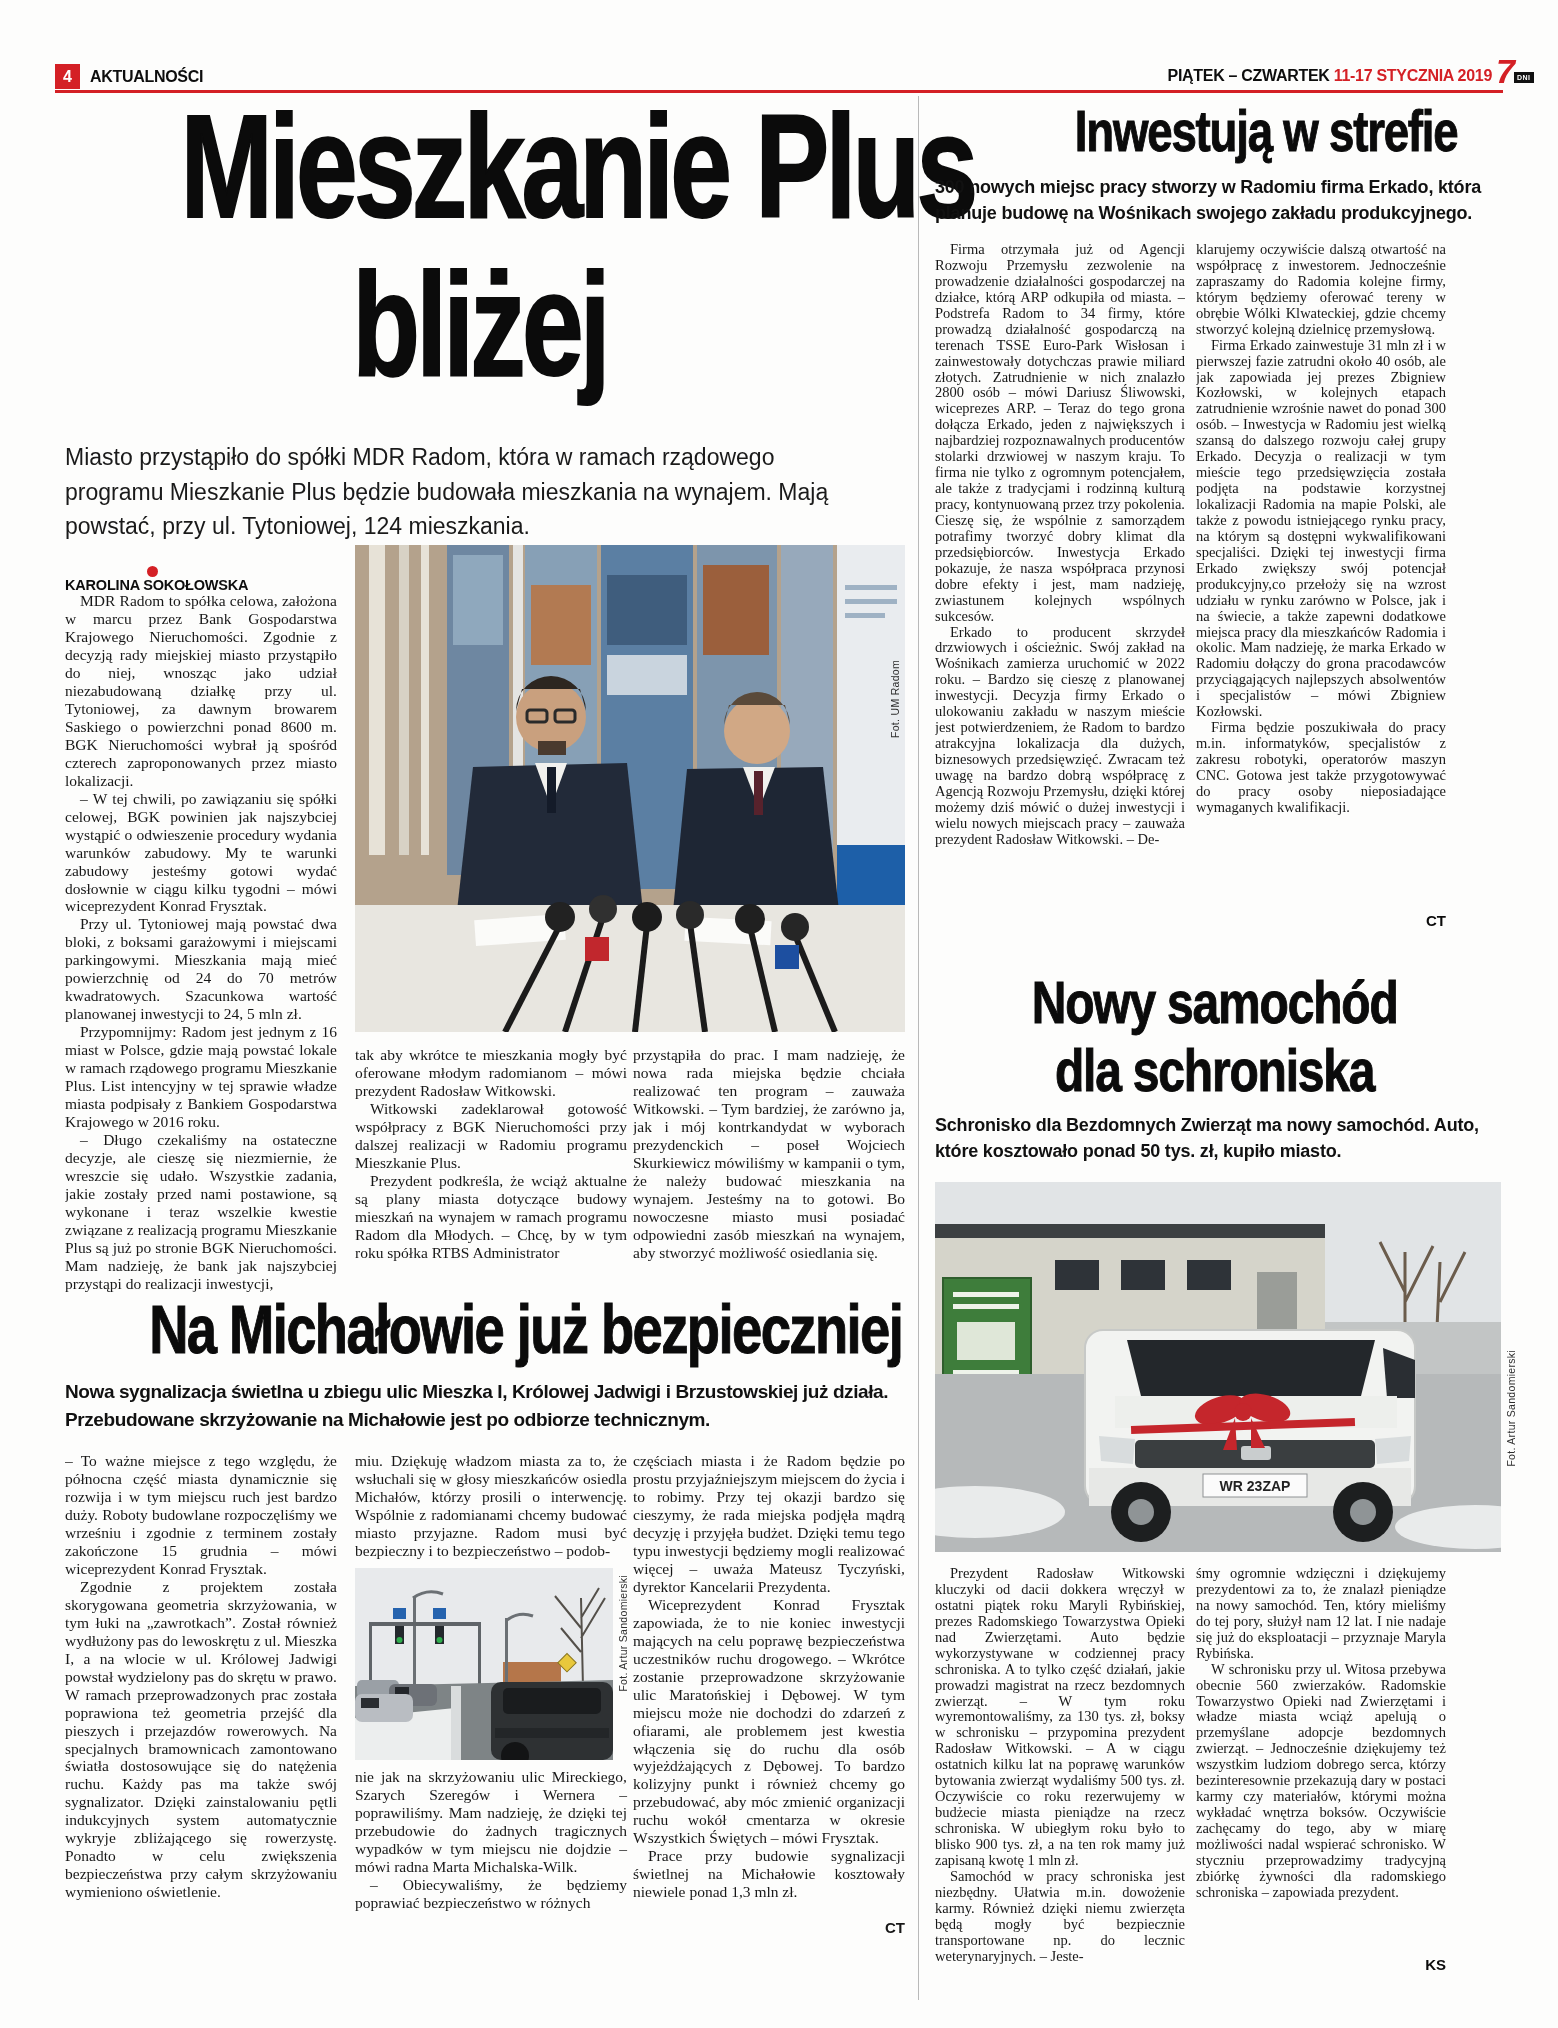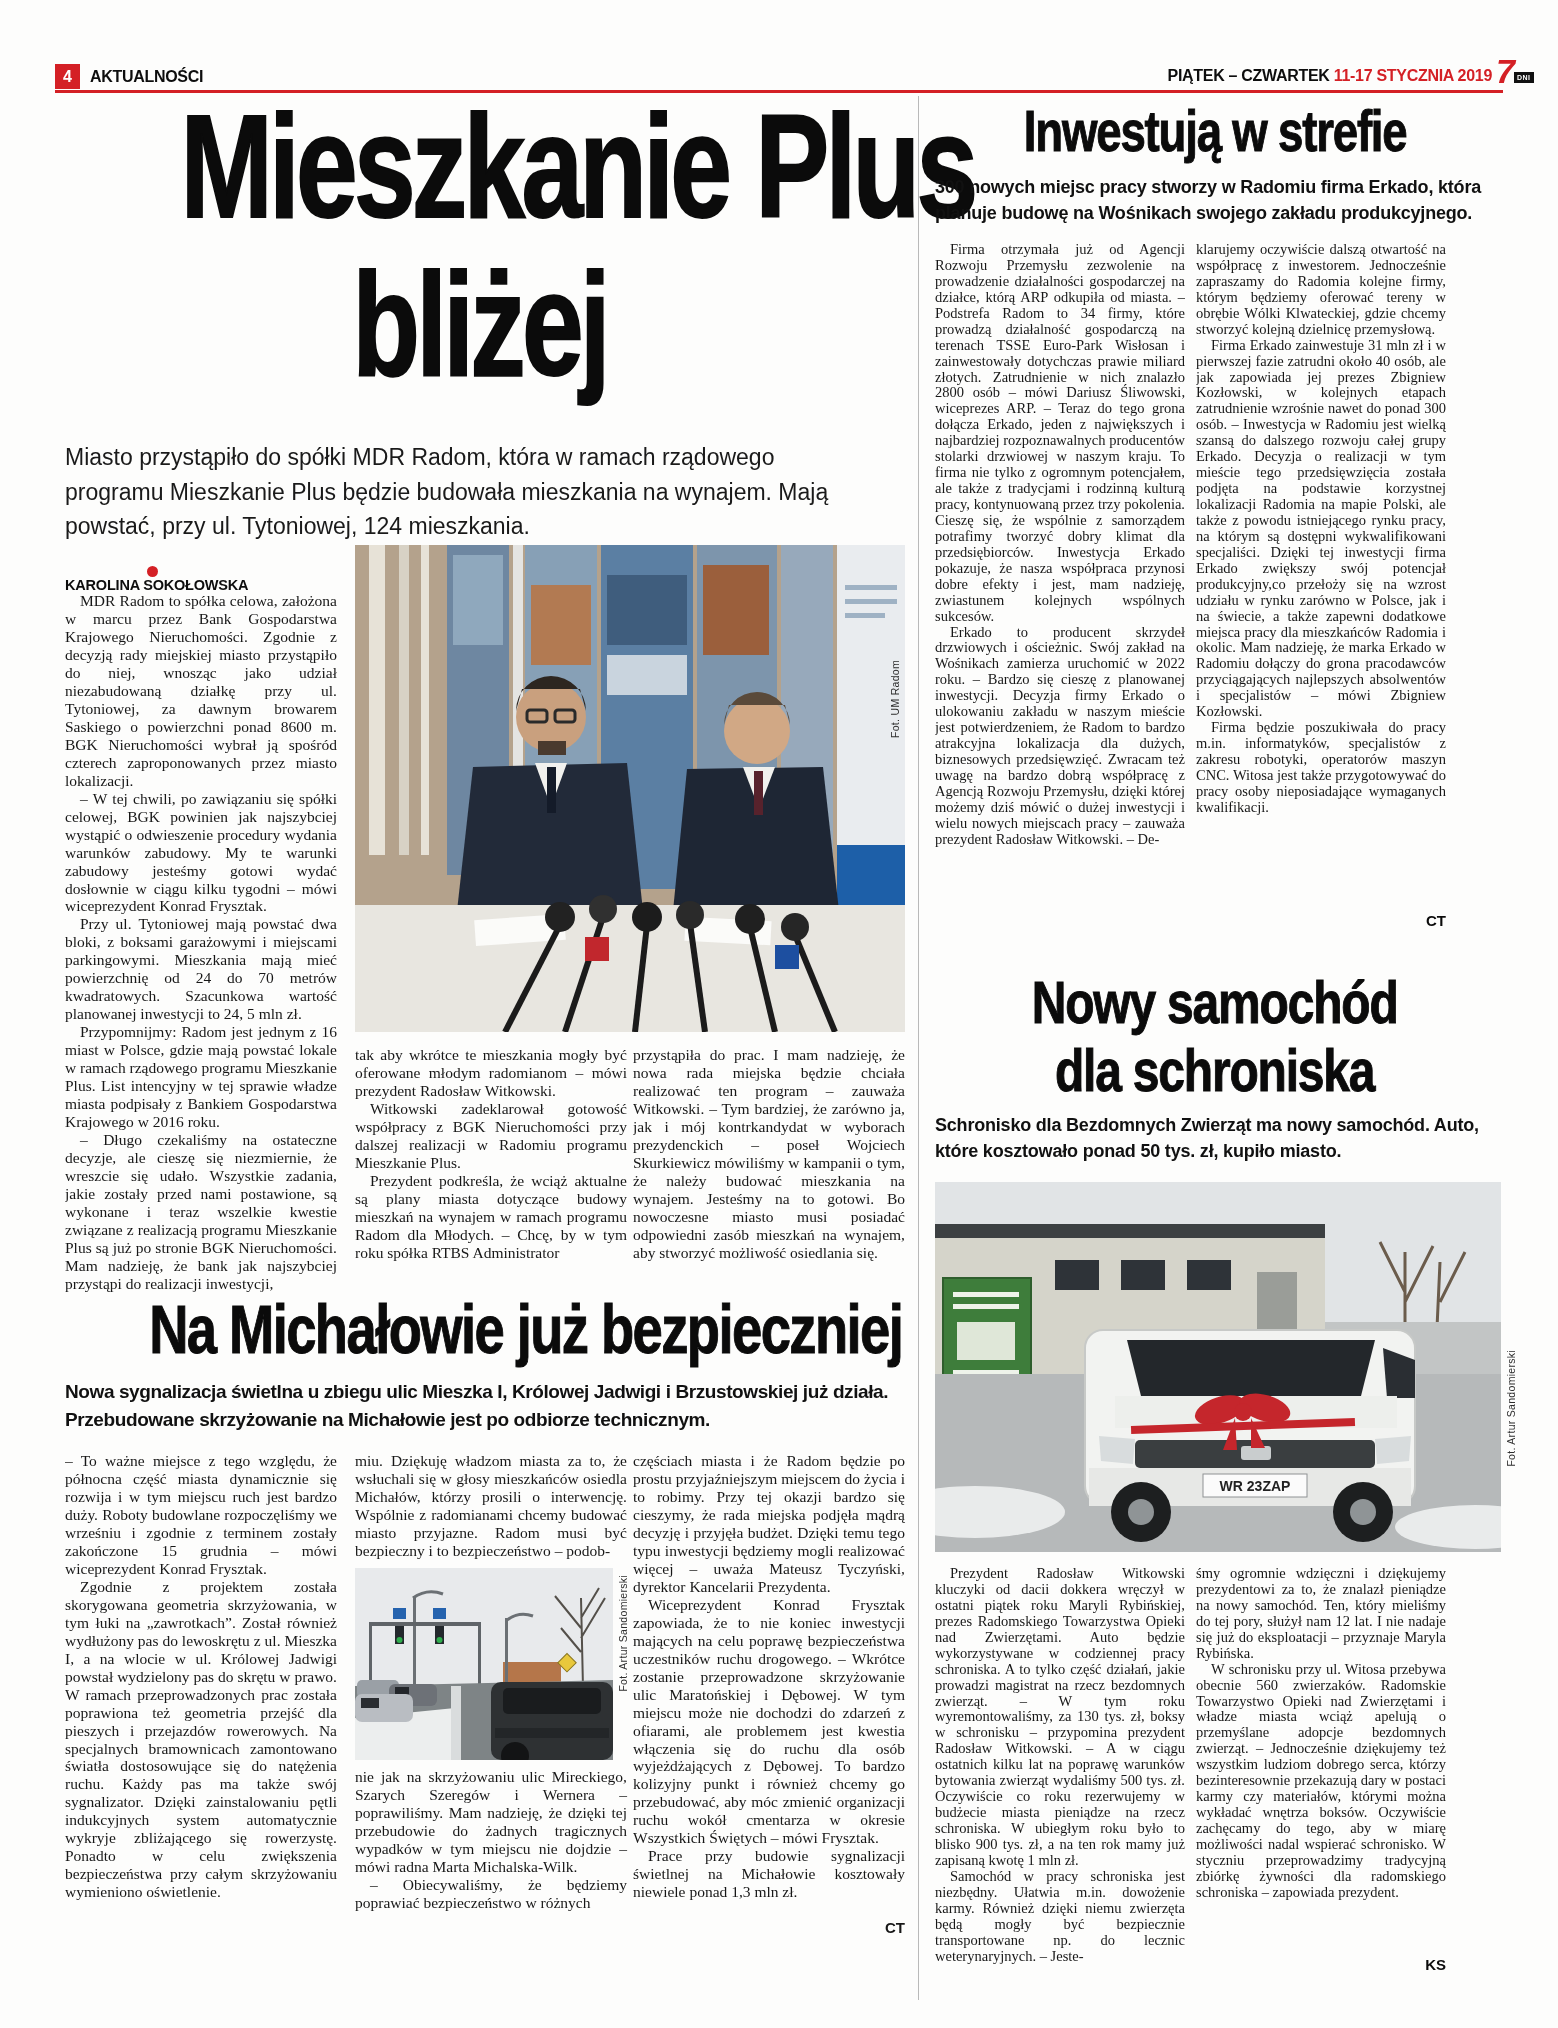--- a/index.html
+++ b/index.html
@@ -20,21 +20,21 @@
   .redline{position:absolute;left:55px;top:90px;width:1448px;height:3px;background:#d42025;}
   .vrule{position:absolute;left:918px;top:96px;width:1px;height:1904px;background:#b9b9b9;}
 
   
   .hl{position:absolute;text-align:center;font-weight:700;color:#0b0b0b;}
   .cond{display:inline-block;transform:scaleX(0.8);transform-origin:50% 50%;white-space:nowrap;}
   #t1a,#t1b{left:55px;width:850px;font-size:146px;line-height:1;letter-spacing:-5px;
             -webkit-text-stroke:2px #0b0b0b;}
   #t1a{top:94px}#t1b{top:252px}
   #t1a .cond,#t1b .cond{transform:scaleX(0.76);}
-  #t2{left:925px;top:98px;width:580px;font-size:57px;letter-spacing:-1.5px;-webkit-text-stroke:1px #0b0b0b;}
+  #t2{left:925px;top:98px;width:580px;font-size:57px;letter-spacing:-1.5px;text-align:right;-webkit-text-stroke:1px #0b0b0b;}
   #t3a,#t3b{left:925px;width:580px;font-size:60px;letter-spacing:-1.5px;-webkit-text-stroke:1px #0b0b0b;}
   #t3a{top:968px}#t3b{top:1036px}
   #t4{left:55px;top:1290px;width:850px;font-size:68px;letter-spacing:-2px;-webkit-text-stroke:1px #0b0b0b;}
 
   
   .lead-main{position:absolute;left:65px;top:440px;width:790px;font-size:23px;line-height:1.5;color:#1a1a1a;}
   .lead-sub{position:absolute;font-weight:700;color:#111;letter-spacing:-0.2px;}
   #lead2{left:935px;top:174px;width:558px;font-size:18px;line-height:1.45;}
   #lead3{left:935px;top:1112px;width:558px;font-size:18px;line-height:1.45;}
   #lead4{left:65px;top:1378px;width:832px;font-size:19px;line-height:1.45;letter-spacing:-0.4px;}
@@ -177,21 +177,21 @@
 
   <div id="t2" class="hl"><span class="cond">Inwestują w strefie</span></div>
   <div id="lead2" class="lead-sub">300 nowych miejsc pracy stworzy w Radomiu firma Erkado, która planuje budowę na Wośnikach swojego zakładu produkcyjnego.</div>
   <div id="a2c1" class="col colR">
     <p>Firma otrzymała już od Agencji Rozwoju Przemysłu zezwolenie na prowadzenie działalności gospodarczej na działce, którą ARP odkupiła od miasta. – Podstrefa Radom to 34 firmy, które prowadzą działalność gospodarczą na terenach TSSE Euro-Park Wisłosan i zainwestowały dotychczas prawie miliard złotych. Zatrudnienie w nich znalazło 2800 osób – mówi Dariusz Śliwowski, wiceprezes ARP. – Teraz do tego grona dołącza Erkado, jeden z największych i najbardziej rozpoznawalnych producentów stolarki drzwiowej w naszym kraju. To firma nie tylko z ogromnym potencjałem, ale także z tradycjami i rodzinną kulturą pracy, kontynuowaną przez trzy pokolenia. Cieszę się, że wspólnie z samorządem potrafimy tworzyć dobry klimat dla przedsiębiorców. Inwestycja Erkado pokazuje, że nasza współpraca przynosi dobre efekty i jest, mam nadzieję, zwiastunem kolejnych wspólnych sukcesów.</p>
     <p>Erkado to producent skrzydeł drzwiowych i ościeżnic. Swój zakład na Wośnikach zamierza uruchomić w 2022 roku. – Bardzo się cieszę z planowanej inwestycji. Decyzja firmy Erkado o ulokowaniu zakładu w naszym mieście jest potwierdzeniem, że Radom to bardzo atrakcyjna lokalizacja dla dużych, biznesowych przedsięwzięć. Zwracam też uwagę na bardzo dobrą współpracę z Agencją Rozwoju Przemysłu, dzięki której możemy dziś mówić o dużej inwestycji i wielu nowych miejscach pracy – zauważa prezydent Radosław Witkowski. – De-</p>
   </div>
   <div id="a2c2" class="col colR">
     <p class="cont">klarujemy oczywiście dalszą otwartość na współpracę z inwestorem. Jednocześnie zapraszamy do Radomia kolejne firmy, którym będziemy oferować tereny w obrębie Wólki Klwateckiej, gdzie chcemy stworzyć kolejną dzielnicę przemysłową.</p>
     <p>Firma Erkado zainwestuje 31 mln zł i w pierwszej fazie zatrudni około 40 osób, ale jak zapowiada jej prezes Zbigniew Kozłowski, w kolejnych etapach zatrudnienie wzrośnie nawet do ponad 300 osób. – Inwestycja w Radomiu jest wielką szansą do dalszego rozwoju całej grupy Erkado. Decyzja o realizacji w tym mieście tego przedsięwzięcia została podjęta na podstawie korzystnej lokalizacji Radomia na mapie Polski, ale także z powodu istniejącego rynku pracy, na którym są dostępni wykwalifikowani specjaliści. Dzięki tej inwestycji firma Erkado zwiększy swój potencjał produkcyjny,co przełoży się na wzrost udziału w rynku zarówno w Polsce, jak i na świecie, a także zapewni dodatkowe miejsca pracy dla mieszkańców Radomia i okolic. Mam nadzieję, że marka Erkado w Radomiu dołączy do grona pracodawców przyciągających najlepszych absolwentów i specjalistów – mówi Zbigniew Kozłowski.</p>
-    <p>Firma będzie poszukiwała do pracy m.in. informatyków, specjalistów z zakresu robotyki, operatorów maszyn CNC. Witosa jest także przygotowywać do pracy osoby nieposiadające wymaganych kwalifikacji.</p>
+    <p>Firma będzie poszukiwała do pracy m.in. informatyków, specjalistów z zakresu robotyki, operatorów maszyn CNC. Gotowa jest także przygotowywać do pracy osoby nieposiadające wymaganych kwalifikacji.</p>
   </div>
   <div id="sigct1" class="sig">CT</div>
 
   <div id="t3b" class="hl"><span class="cond">dla schroniska</span></div>
   <div id="t3a" class="hl"><span class="cond">Nowy samochód</span></div>
   <div id="lead3" class="lead-sub">Schronisko dla Bezdomnych Zwierząt ma nowy samochód. Auto, które kosztowało ponad 50 tys. zł, kupiło miasto.</div>
 
   <svg class="photo" style="left:935px;top:1182px" width="566" height="370" viewBox="0 0 566 370">
     <rect x="0" y="0" width="566" height="370" fill="#e1e4e6"></rect>
 

